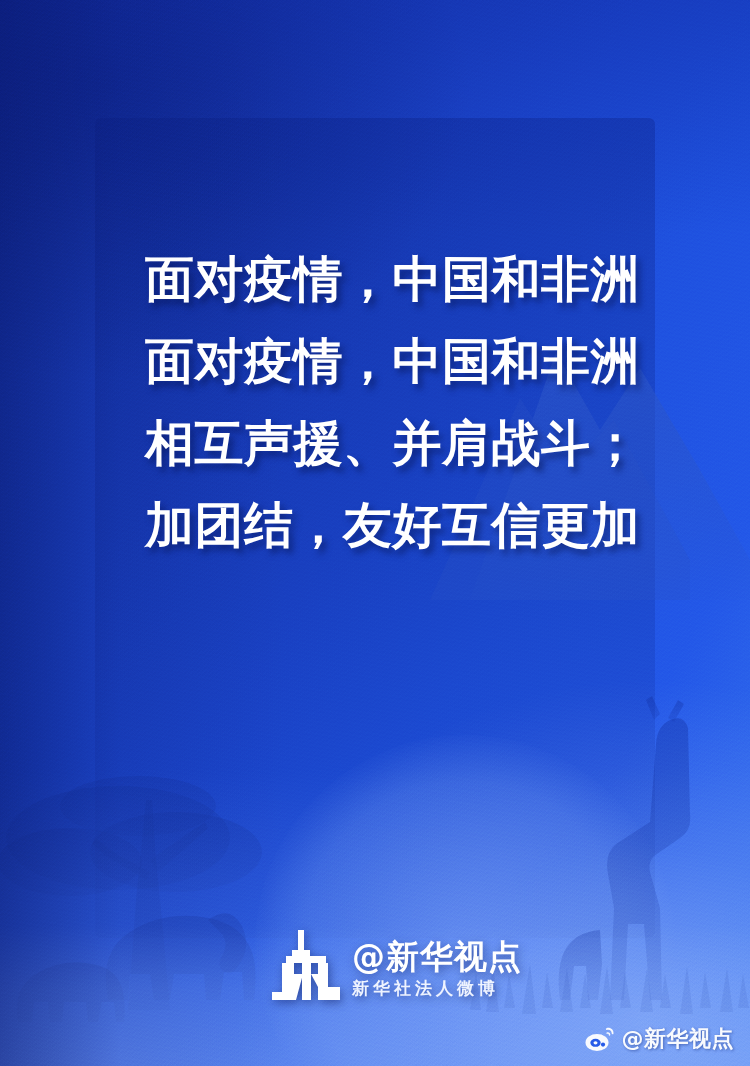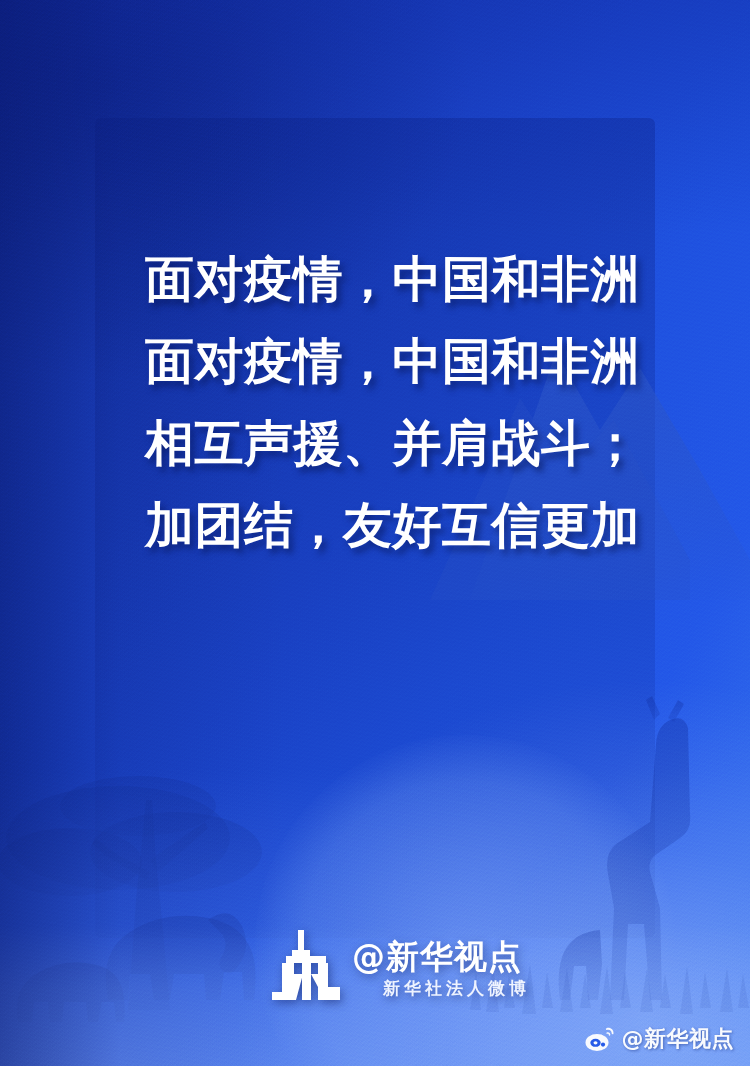--- a/index.html
+++ b/index.html
@@ -86,21 +86,20 @@
   }
   .logo-mark{width:68px;height:70px;flex:none;}
   .logo-words{display:flex;flex-direction:column;line-height:1;padding-bottom:3px;}
   .logo-title{
     color:#ffffff;font-size:33px;font-weight:700;letter-spacing:1px;
     font-family:"DejaVu Sans","Liberation Sans",sans-serif;
   }
   .logo-sub{
     color:#eef3ff;font-size:17px;font-weight:700;letter-spacing:4px;margin-top:7px;
     font-family:"DejaVu Sans","Liberation Sans",sans-serif;
-    margin-left:31px;
   }
 
   
   .watermark{
     position:absolute;
     right:16px;bottom:12px;
     display:flex;align-items:center;gap:7px;
     opacity:.95;
   }
   .wb-icon{width:30px;height:26px;flex:none;}

